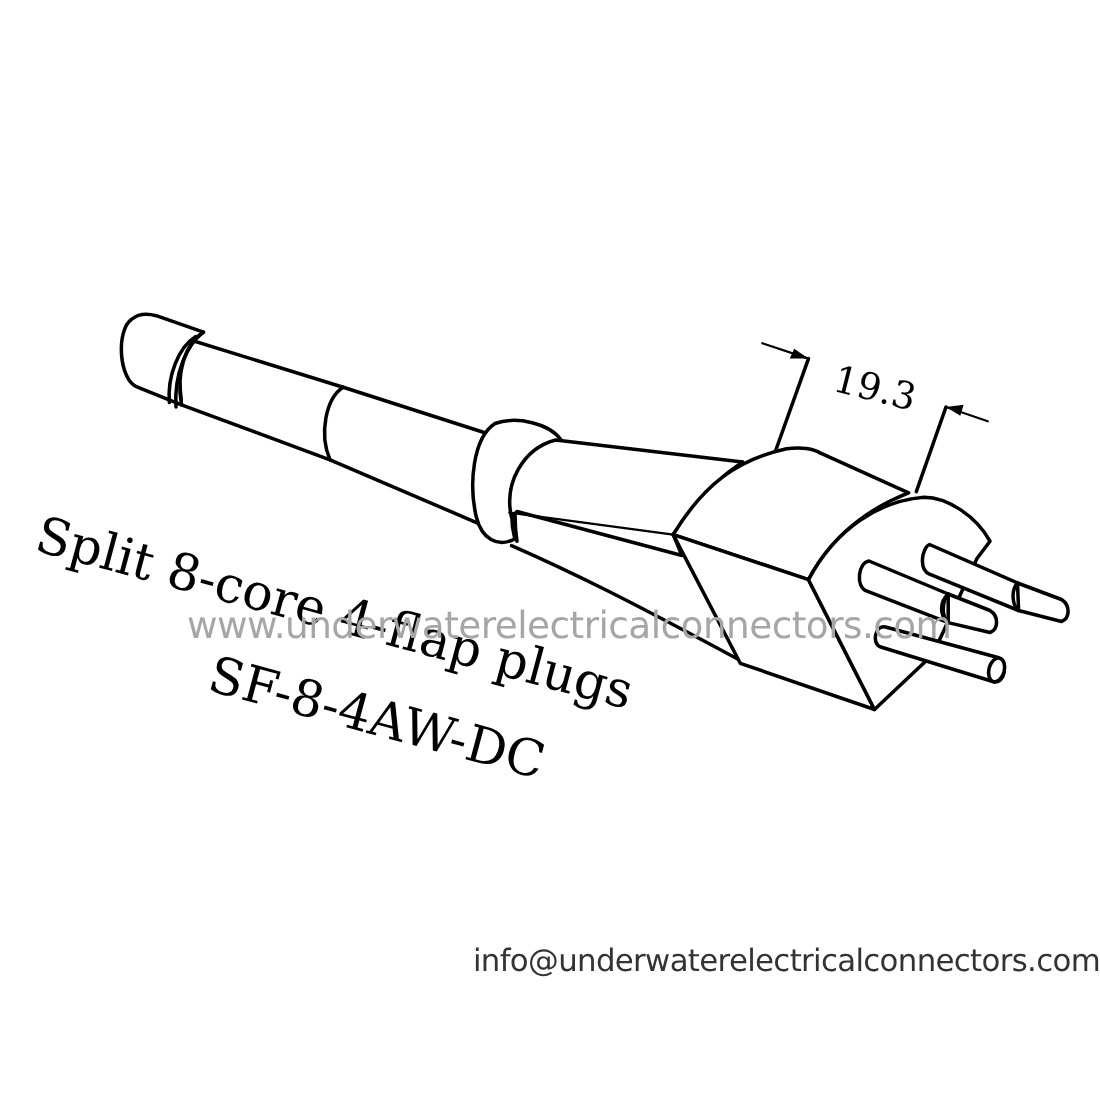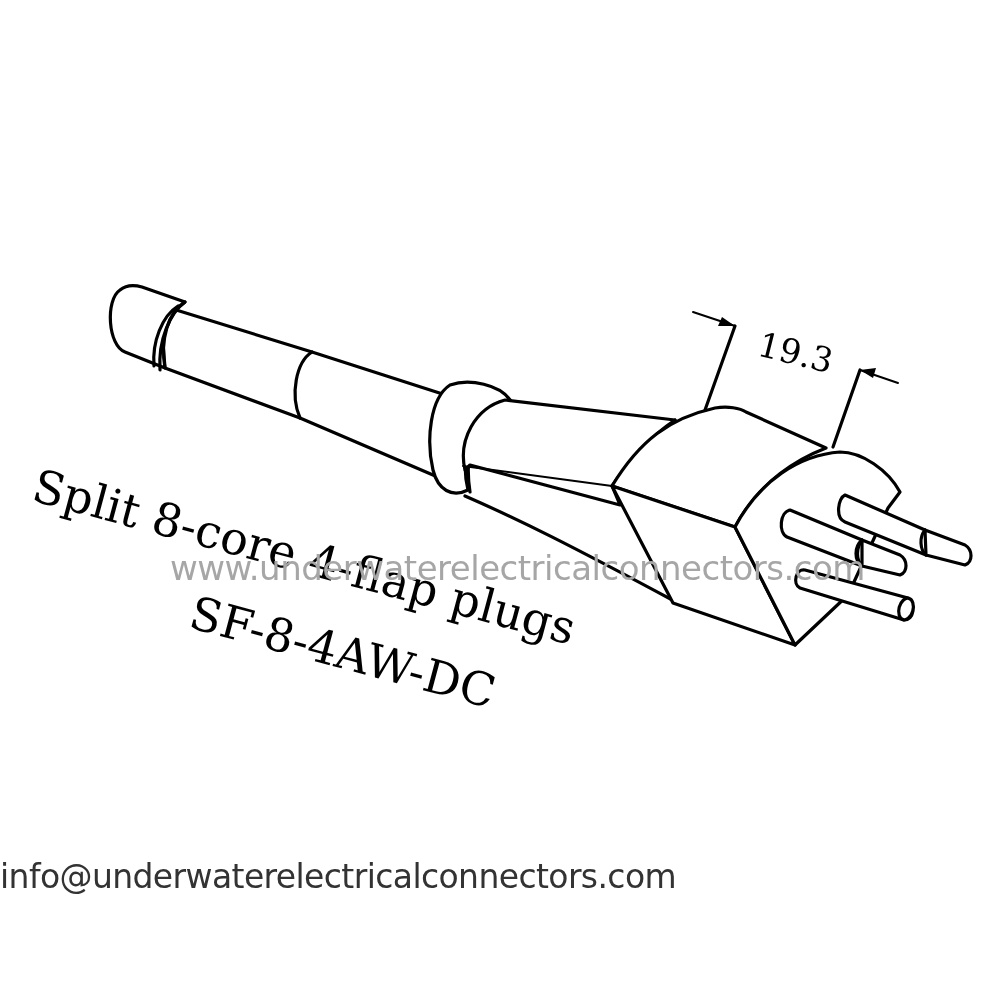--- a/index.html
+++ b/index.html
@@ -53,23 +53,23 @@
       font-family: "DejaVu Sans", "Liberation Sans", sans-serif;
       font-size: 34px;
       fill: #a6a6a6;
       letter-spacing: -0.5px;
     }
     .footer-email {
       position: absolute;
       left: 0;
       width: 1000px;
       top: 857px;
-      text-align: left;
+      text-align: right;
       font-family: "DejaVu Sans", "Liberation Sans", sans-serif;
-      font-size: 33px;
+      font-size: 28px;
       color: #333333;
       letter-spacing: -0.6px;
     }
   </style>
 </head>
 <body>
 
 <svg id="stage" viewBox="0 0 1000 1000" xmlns="http://www.w3.org/2000/svg">
 
   <g>

